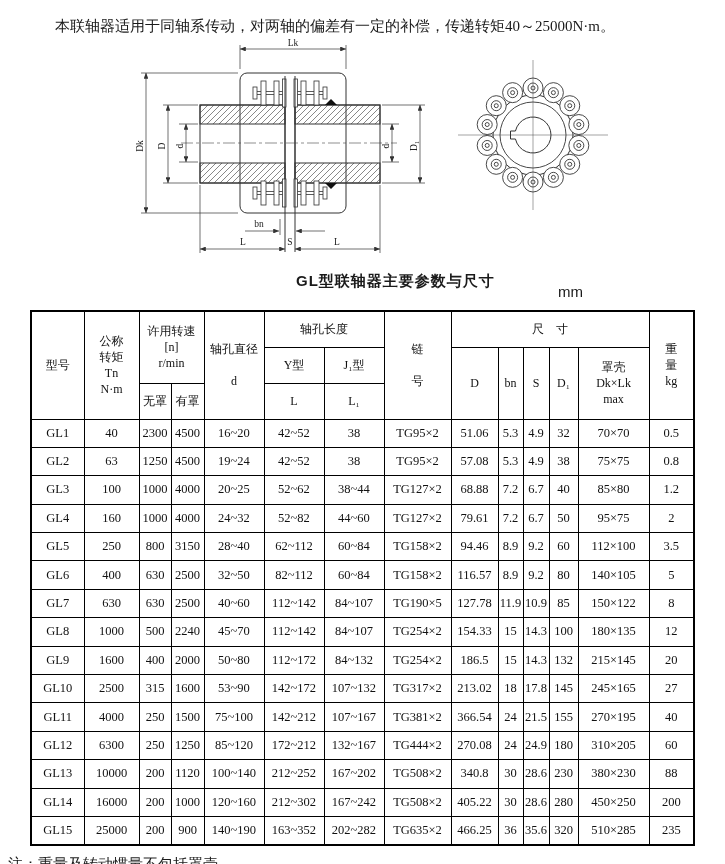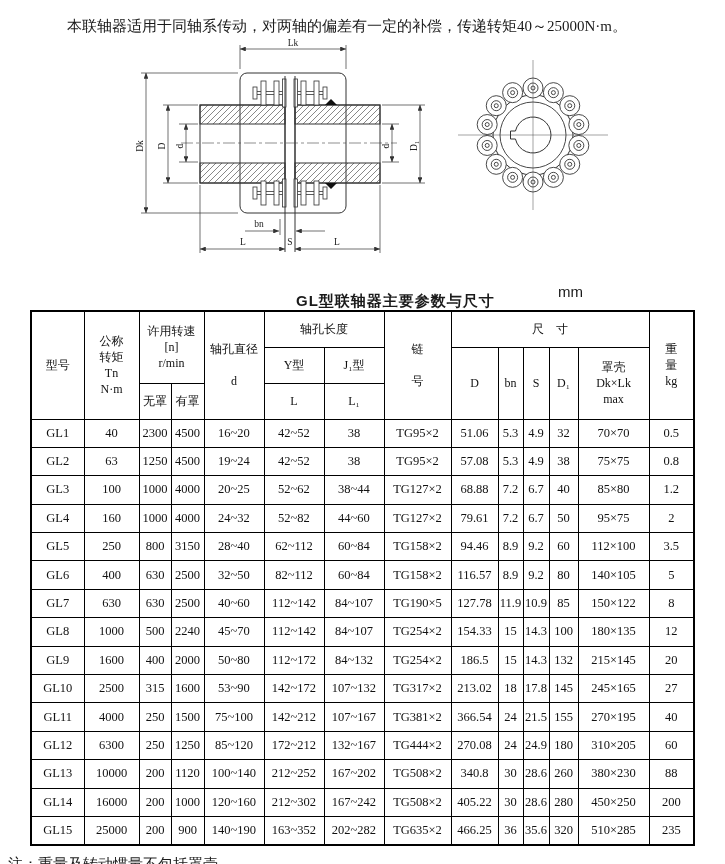--- a/index.html
+++ b/index.html
@@ -1,21 +1,21 @@
 <!DOCTYPE html>
 <html><head>
 <meta charset="utf-8">
 <style>
   html,body{margin:0;padding:0;}
   body{width:725px;height:864px;position:relative;background:#fff;
        font-family:"Liberation Serif","DejaVu Serif",serif;color:#1a1a1a;}
-  .intro{position:absolute;left:55px;top:2px;font-size:15px;white-space:nowrap;margin-left:12px;}
+  .intro{position:absolute;left:55px;top:2px;font-size:15px;white-space:nowrap;}
   .side-view{position:absolute;left:133px;top:36px;}
   .front-view{position:absolute;left:456px;top:58px;}
-  .tbl-title{position:absolute;left:296px;top:292px;
+  .tbl-title{position:absolute;left:296px;top:272px;
              font-family:"Liberation Sans","DejaVu Sans",sans-serif;
              font-weight:bold;font-size:15px;letter-spacing:1px;}
   .unit{position:absolute;left:558px;top:283px;
         font-family:"Liberation Sans","DejaVu Sans",sans-serif;font-size:15px;}
   table.params{position:absolute;left:30px;top:310px;width:663px;
                border-collapse:collapse;table-layout:fixed;border:2px solid #000;}
   table.params th,table.params td{border:1px solid #000;padding:0;margin:0;
                text-align:center;vertical-align:middle;font-weight:normal;
                font-family:"Liberation Serif","DejaVu Serif",serif;color:#111;}
   thead th{font-size:12px;white-space:pre-line;line-height:1.35;}
@@ -453,21 +453,21 @@
         <td>10000</td>
         <td>200</td>
         <td>1120</td>
         <td>100~140</td>
         <td>212~252</td>
         <td>167~202</td>
         <td>TG508×2</td>
         <td>340.8</td>
         <td>30</td>
         <td>28.6</td>
-        <td>260</td>
+        <td>230</td>
         <td>380×230</td>
         <td>88</td>
       </tr>
       <tr>
         <td>GL14</td>
         <td>16000</td>
         <td>200</td>
         <td>1000</td>
         <td>120~160</td>
         <td>212~302</td>

